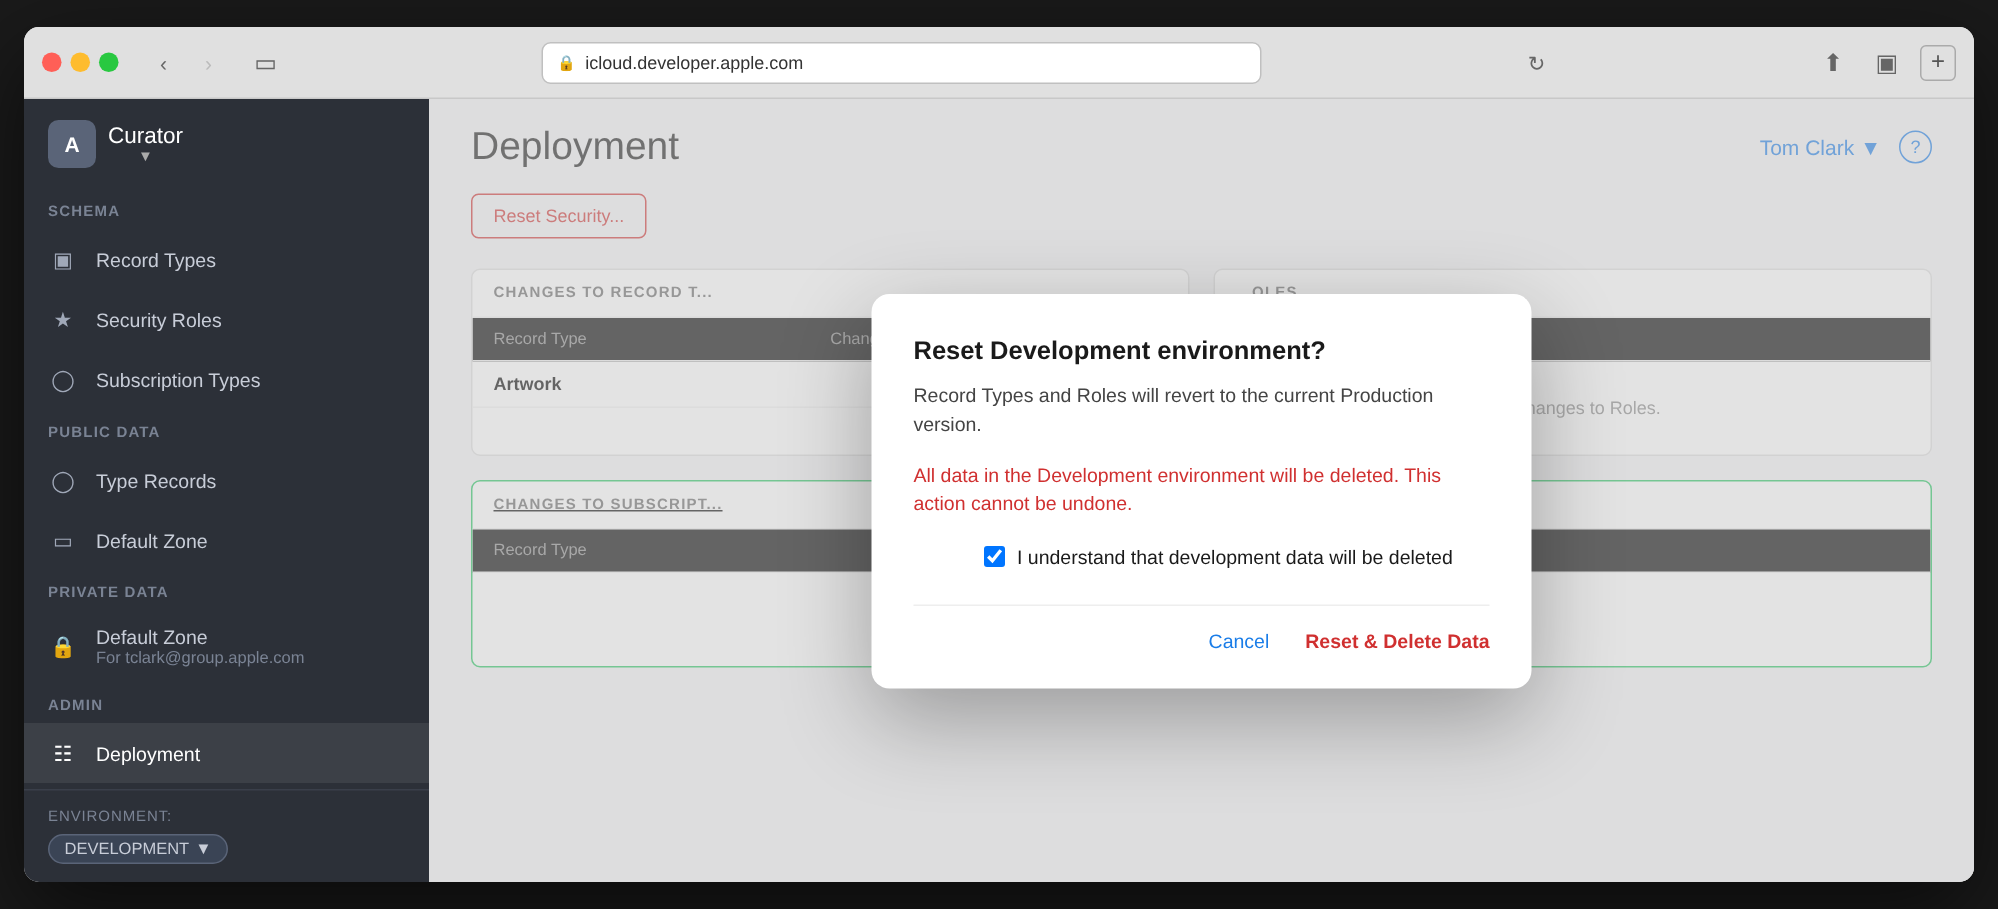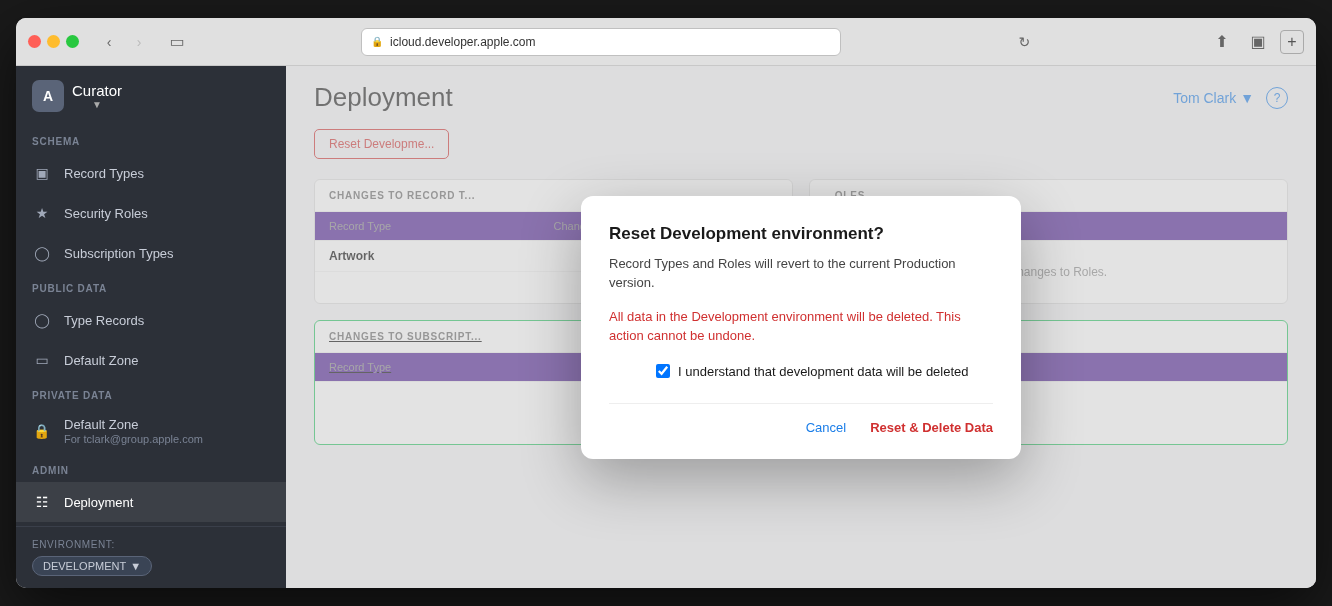--- a/index.html
+++ b/index.html
@@ -315,21 +315,21 @@
       font-weight: 700;
       color: #666;
       letter-spacing: 0.8px;
       text-transform: uppercase;
       border-bottom: 1px solid #eee;
     }
     .changes-table-header {
       display: grid;
       grid-template-columns: 1fr 1fr;
       padding: 8px 14px;
-      background: #4c1d95;
+      background: #000000;
       border-bottom: 1px solid #eee;
       font-size: 11px;
       color: #888;
     }
     .changes-row {
       display: grid;
       grid-template-columns: 1fr 1fr;
       padding: 8px 14px;
       border-bottom: 1px solid #f0f0f0;
       font-size: 12px;
@@ -528,21 +528,21 @@
           <div class="user-name">
             <span>Tom Clark</span>
             <span>▼</span>
           </div>
           <div class="help-btn">?</div>
         </div>
       </div>
 
       <div class="main-body">
         <div class="reset-btn-row">
-          <button class="reset-dev-btn">Reset Developme...</button>
+          <button class="reset-dev-btn">Reset Security...</button>
         </div>
 
         <div class="section-grid">
 
           <div class="changes-section">
             <div class="changes-header">CHANGES TO RECORD T...</div>
             <div class="changes-table-header">
               <span>Record Type</span>
               <span>Changes</span>
             </div>

